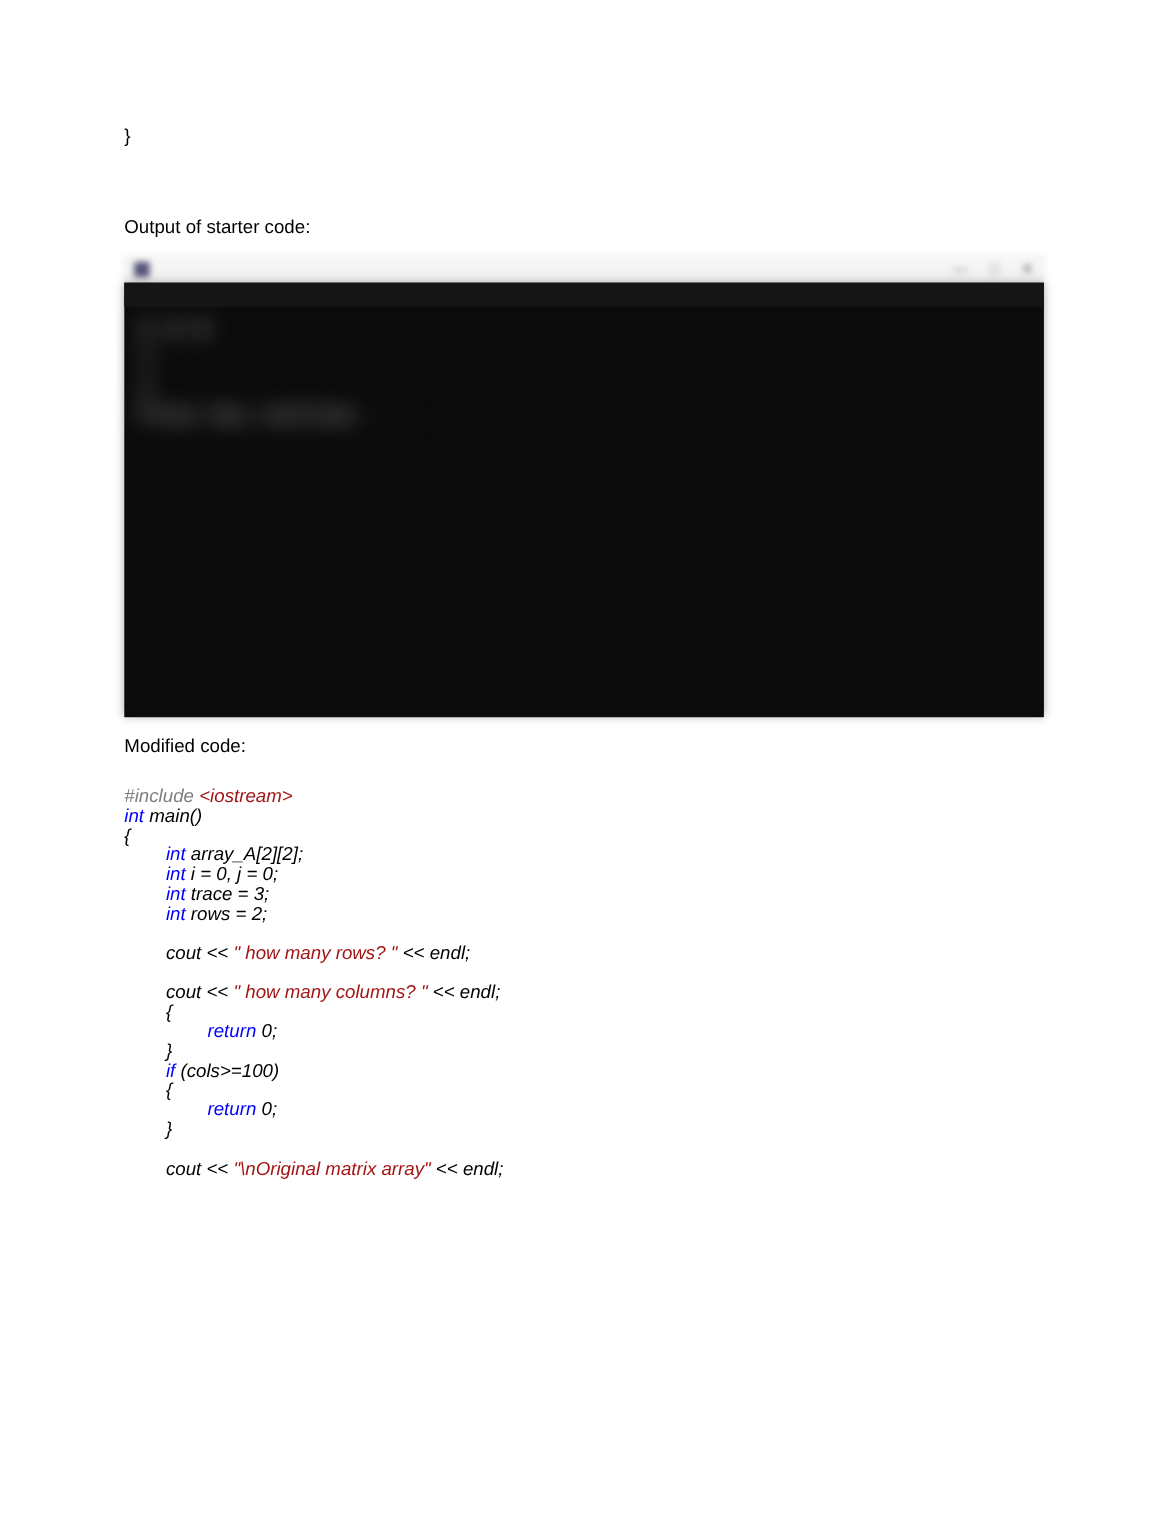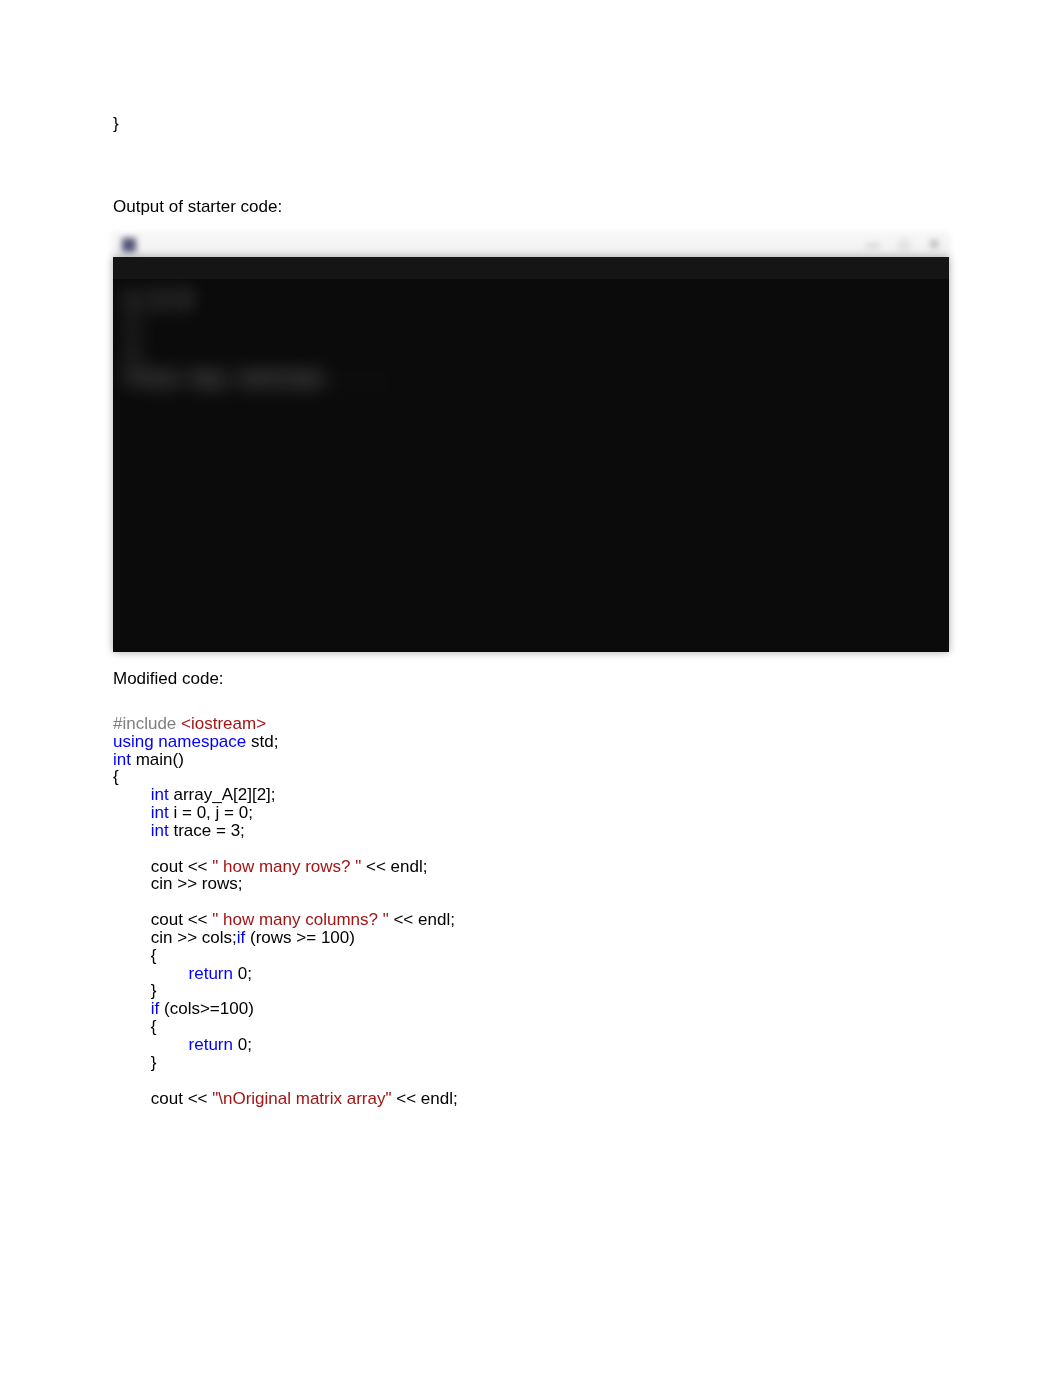--- a/index.html
+++ b/index.html
@@ -80,20 +80,21 @@
       letter-spacing: 2px;
     }
     .code-block {
       font-family: "Segoe UI", Arial, sans-serif;
       font-size: 17px;
       line-height: 1.05;
       margin-top: 24px;
     }
     .code-line {
       white-space: pre;
+      font-style: italic;
     }
     .kw-gray { color: #7f7f7f; }
     .kw-red { color: #a31515; }
     .kw-blue { color: #0000ff; }
     .txt { color: #000000; }
     .close-brace {
       margin-top: 0px;
     }
   </style>
 </head>
@@ -121,32 +122,30 @@
       <div>2</div>
       <div>Press key continue . . .</div>
     </div>
   </div>
 </div>
 
 <div>Modified code:</div>
 
 <div class="code-block">
   <div class="code-line"><span class="kw-gray">#include </span><span class="kw-red">&lt;iostream&gt;</span></div>
-  <div class="code-line"><span class="kw-blue">using namespace </span><span class="txt">std;</span></div>
   <div class="code-line"><span class="kw-blue">int </span><span class="txt">main()</span></div>
   <div class="code-line"><span class="txt">{</span></div>
   <div class="code-line">        <span class="kw-blue">int </span><span class="txt">array_A[2][2];</span></div>
   <div class="code-line">        <span class="kw-blue">int </span><span class="txt">i = 0, j = 0;</span></div>
   <div class="code-line">        <span class="kw-blue">int </span><span class="txt">trace = 3;</span></div>
+  <div class="code-line">        <span class="kw-blue">int </span><span class="txt">rows = 2;</span></div>
   <div class="code-line"> </div>
   <div class="code-line">        <span class="txt">cout &lt;&lt; </span><span class="kw-red">" how many rows? "</span><span class="txt"> &lt;&lt; endl;</span></div>
-  <div class="code-line">        <span class="txt">cin &gt;&gt; rows;</span></div>
   <div class="code-line"> </div>
   <div class="code-line">        <span class="txt">cout &lt;&lt; </span><span class="kw-red">" how many columns? "</span><span class="txt"> &lt;&lt; endl;</span></div>
-  <div class="code-line">        <span class="txt">cin &gt;&gt; cols;</span><span class="kw-blue">if </span><span class="txt">(rows &gt;= 100)</span></div>
   <div class="code-line">        <span class="txt">{</span></div>
   <div class="code-line">                <span class="kw-blue">return </span><span class="txt">0;</span></div>
   <div class="code-line">        <span class="txt">}</span></div>
   <div class="code-line">        <span class="kw-blue">if </span><span class="txt">(cols&gt;=100)</span></div>
   <div class="code-line">        <span class="txt">{</span></div>
   <div class="code-line">                <span class="kw-blue">return </span><span class="txt">0;</span></div>
   <div class="code-line">        <span class="txt">}</span></div>
   <div class="code-line"> </div>
   <div class="code-line">        <span class="txt">cout &lt;&lt; </span><span class="kw-red">"\nOriginal matrix array"</span><span class="txt"> &lt;&lt; endl;</span></div>
 </div>

